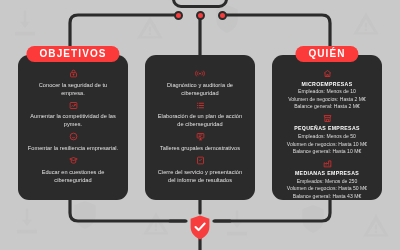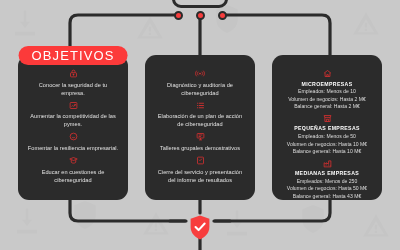--- a/index.html
+++ b/index.html
@@ -55,22 +55,22 @@
 
   .pill {
     position: absolute;
     top: -9px;
     left: 50%;
     transform: translateX(-50%);
     background: #fc3a3a;
     color: #ffffff;
     border-radius: 10px;
     padding: 3px 13px;
-    font-size: 13px;
-    font-weight: normal;
+    font-size: 10px;
+    font-weight: bold;
     letter-spacing: 1.1px;
     white-space: nowrap;
     line-height: 1;
   }
 
   .item {
     display: flex;
     flex-direction: column;
     align-items: center;
     text-align: center;
@@ -305,20 +305,21 @@
         <svg width="9" height="9" viewBox="0 0 24 24" fill="none" stroke="currentColor" stroke-width="2">
             <rect x="4" y="3" width="16" height="18" rx="2"></rect>
             <path d="M8 10l2.5 2.5L16 7"></path>
           </svg>
       </span>
       <div class="item-text">Cierre del servicio y presentación del informe de resultados</div>
     </div>
   </div>
 
   <div class="card c3">
+    <div class="pill">QUIÉN</div>
 
     <div class="item">
       <span class="item-icon">
         <svg width="9" height="9" viewBox="0 0 24 24" fill="none" stroke="currentColor" stroke-width="2">
             <path d="M3 11l9-7 9 7"></path>
             <path d="M5.5 10v10h13V10"></path>
             <path d="M10 20v-5h4v5"></path>
           </svg>
       </span>
       <div class="seg-title">MICROEMPRESAS</div>

